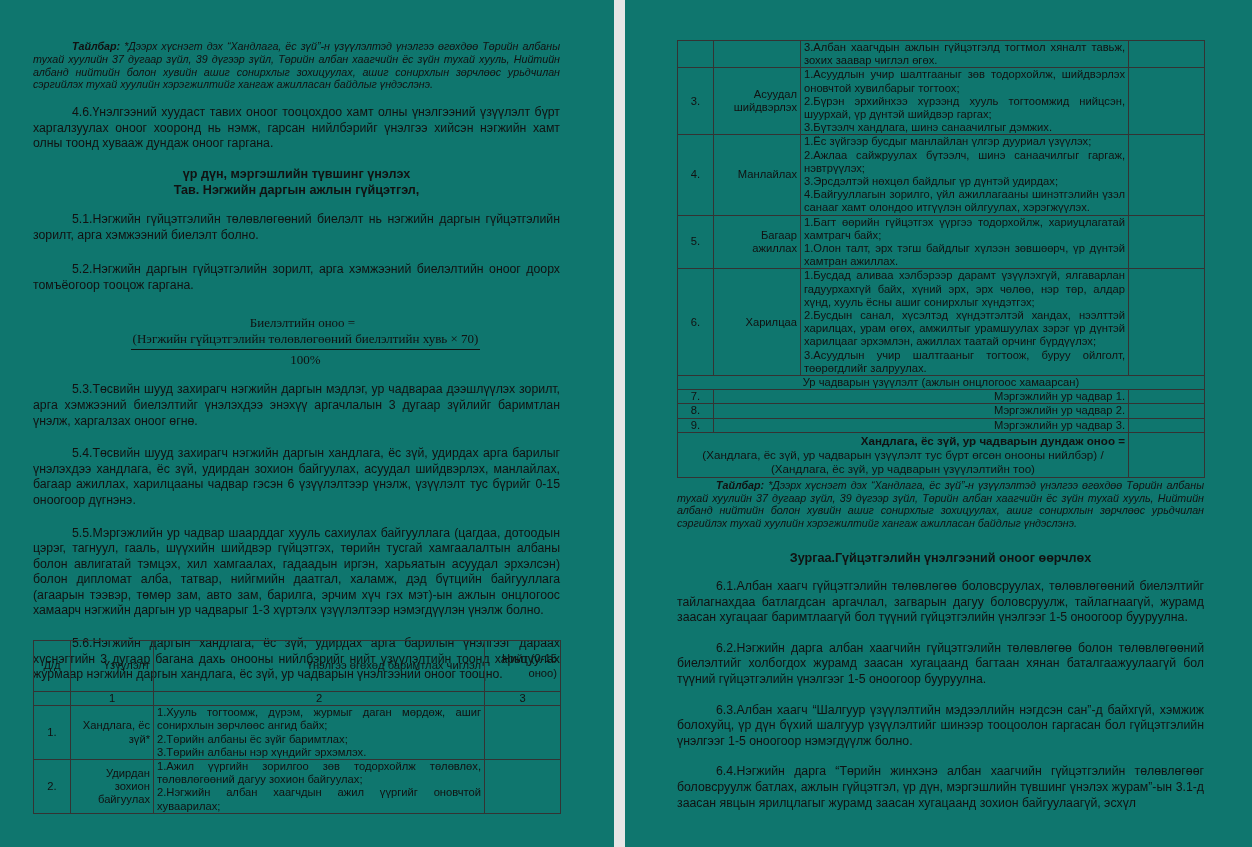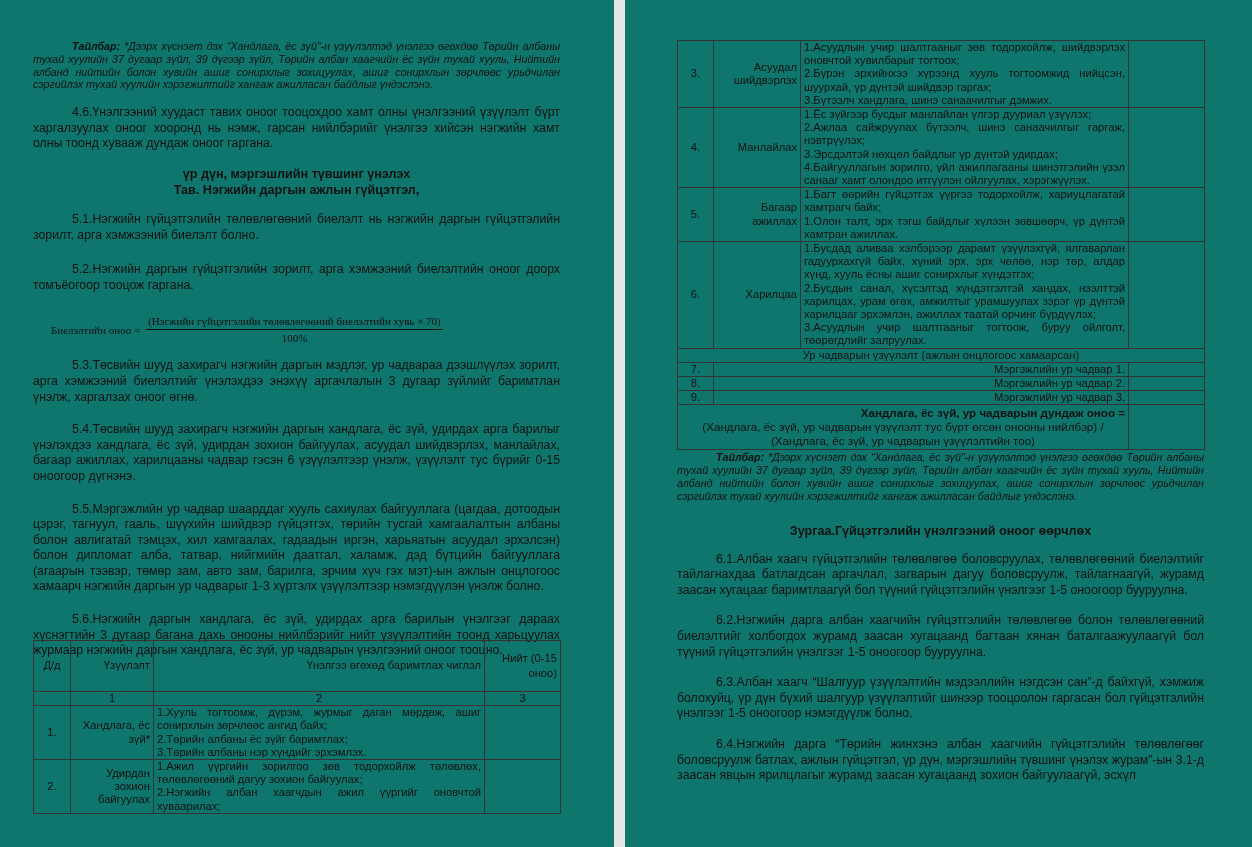--- a/index.html
+++ b/index.html
@@ -10,21 +10,21 @@
   #page-right { left: 625px; width: 627px; }
   .content { position: absolute; }
   #page-left .content { left: 33px; top: 40px; width: 527px; }
   #page-right .content { left: 52px; top: 40px; width: 527px; }
 
   .p { font-size: 12.3px; line-height: 15.6px; text-align: justify; text-indent: 39px; margin-bottom: 13px; }
   .note { font-size: 10.7px; line-height: 12.8px; font-style: italic; text-align: justify; text-indent: 39px; }
   .note b { font-weight: bold; }
   .heading { font-size: 12.6px; line-height: 16px; font-weight: bold; text-align: center; margin-bottom: 14px; }
 
-  .formula { display: flex; align-items: center; font-family: "Liberation Serif", serif; font-size: 11px; margin: 22px 0 14px 18px; }
+  .formula { display: flex; align-items: center; font-family: "Liberation Serif", serif; font-size: 13px; margin: 22px 0 14px 18px; flex-direction: column; }
   .formula .lhs { margin-right: 6px; }
   .frac { display: inline-flex; flex-direction: column; align-items: center; }
   .frac .num { padding: 0 2px 2px 2px; border-bottom: 1px solid #111; }
   .frac .den { padding-top: 2px; text-align: right; }
 
   table { border-collapse: collapse; table-layout: fixed; font-size: 11.2px; line-height: 13.2px; }
   td, th { border: 1px solid #333; font-weight: normal; vertical-align: middle; text-align: right; }
   .c-num { text-align: center; }
   .c-name { padding: 0 3px; }
   .c-desc { text-align: justify; padding: 0 3px; }
@@ -111,20 +111,28 @@
 <div class="page" id="page-right">
   <div class="content">
     <table id="table-right">
       <colgroup>
           <col style="width:36px">
           <col style="width:87px">
           <col style="width:328px">
           <col style="width:76px">
         </colgroup>
       <tbody>
+          <tr>
+        <td class="c-num"></td>
+        <td class="c-name"></td>
+        <td class="c-desc">
+          <div>3.Албан хаагчдын ажлын гүйцэтгэлд тогтмол хяналт тавьж, зохих заавар чиглэл өгөх.</div>
+        </td>
+        <td></td>
+      </tr>
       <tr>
         <td class="c-num">3.</td>
         <td class="c-name">Асуудал шийдвэрлэх</td>
         <td class="c-desc">
           <div>1.Асуудлын учир шалтгааныг зөв тодорхойлж, шийдвэрлэх оновчтой хувилбарыг тогтоох;</div>
           <div>2.Бүрэн эрхийнхээ хүрээнд  хууль тогтоомжид нийцсэн, шуурхай, үр дүнтэй шийдвэр гаргах;</div>
           <div>3.Бүтээлч хандлага, шинэ санаачилгыг дэмжих.</div>
         </td>
         <td></td>
       </tr>

